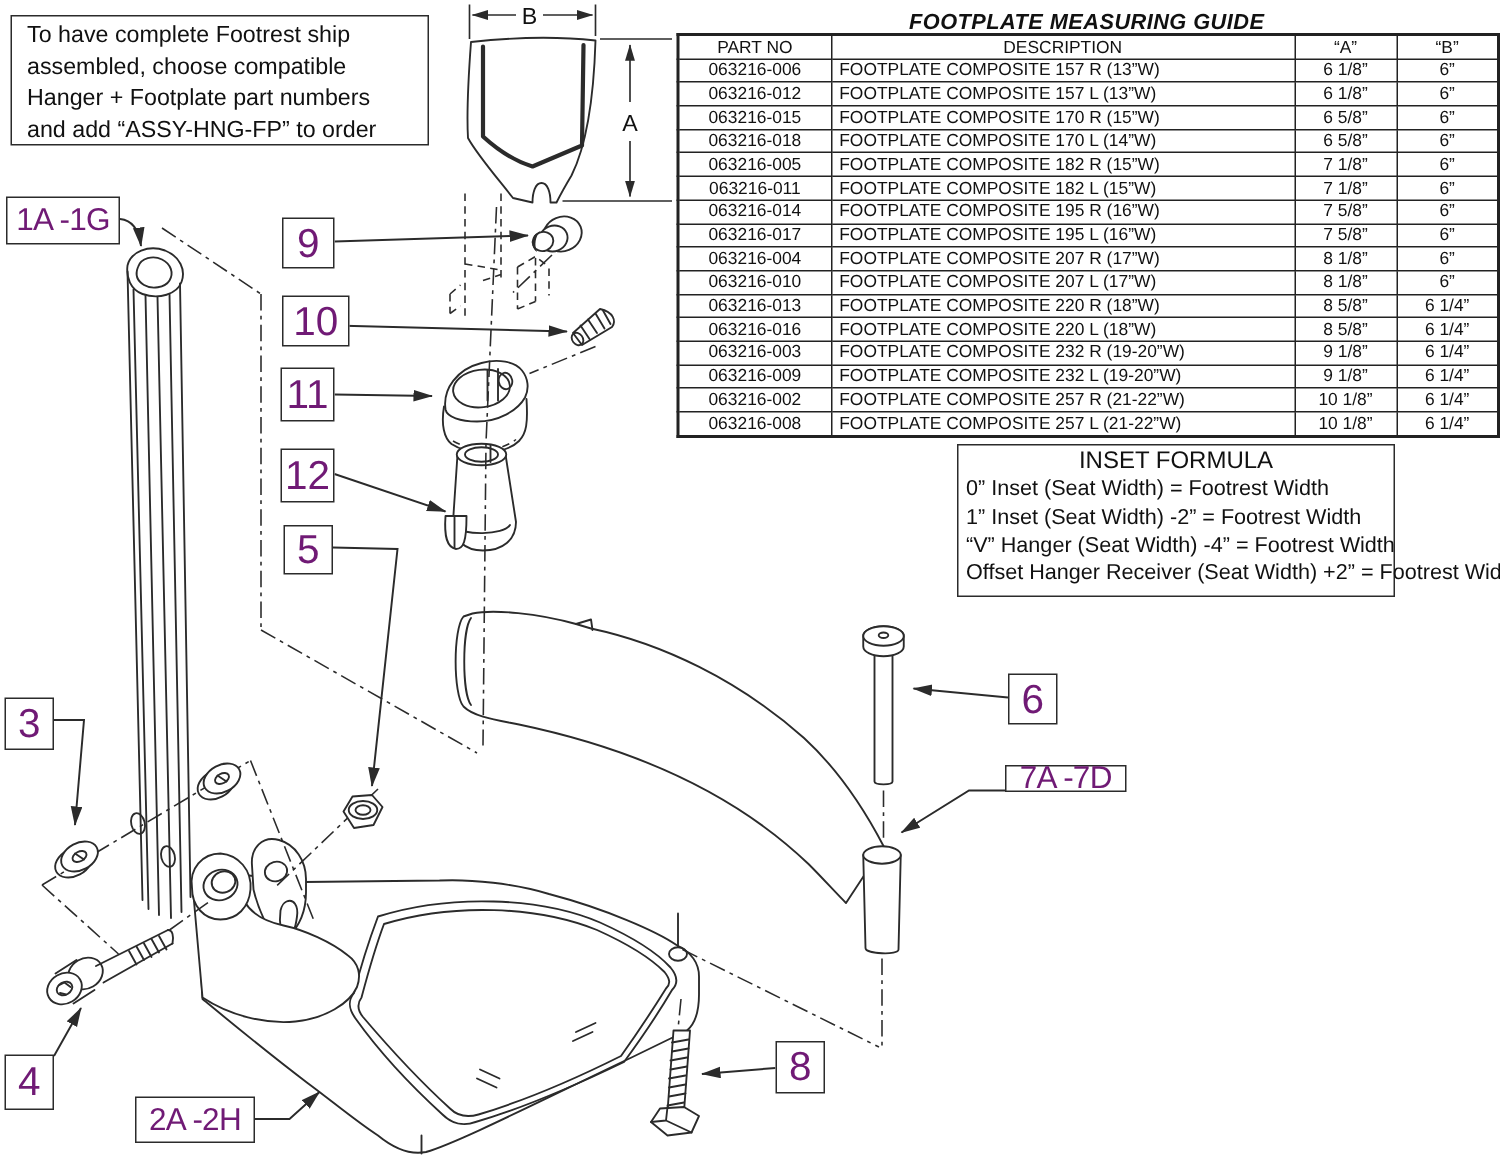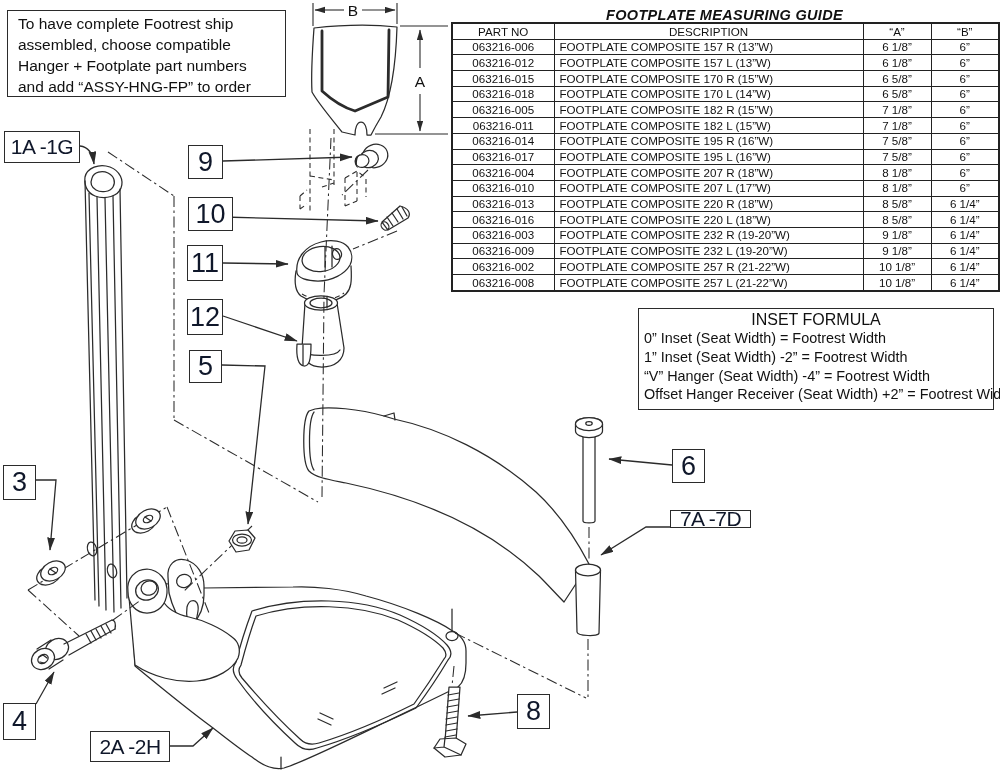--- a/index.html
+++ b/index.html
@@ -22,26 +22,26 @@
   #guide-title{position:absolute;left:451px;top:7px;width:547px;text-align:center;
                font-size:14.5px;font-weight:bold;font-style:italic;letter-spacing:.3px}
   #parts-table-wrap{position:absolute;left:451px;top:22px}
   table{border-collapse:collapse;table-layout:fixed;border:2px solid #222;background:#fff}
   th,td{border:1.3px solid #222;font-size:11.6px;padding:0 5px;height:14.7px;
         line-height:1;white-space:nowrap;overflow:hidden}
   th{text-align:center;font-weight:normal;padding:0 2px}
   td.c0,td.c2,td.c3{text-align:center}
   td.c1{text-align:left}
 
-  #inset-box{left:638px;top:308px;width:356px;padding:2px 5px 5px 5px}
+  #inset-box{left:638px;top:296px;width:292px;padding:2px 5px 5px 5px}
   #inset-title{text-align:center;font-size:16px}
   .formula-line{font-size:14.4px;line-height:18.8px;white-space:nowrap}
 
   .callout{position:absolute;border:1.7px solid #2b2b2b;background:#fff;box-sizing:border-box;
-           display:flex;align-items:center;justify-content:center;font-size:27px;color:#0f172a}
+           display:flex;align-items:center;justify-content:center;font-size:27px;color:#701a75}
   .callout.wide{font-size:21px;letter-spacing:-0.5px}
 </style>
 </head>
 <body>
 
 <svg width="1000" height="771" viewBox="0 0 1000 771">
   <defs>
     <marker id="arr" markerWidth="10.5" markerHeight="7" refX="9.5" refY="3" orient="auto">
       <path d="M0,0 L10,3 L0,6 Z" fill="#2b2b2b"></path>
     </marker>
@@ -288,21 +288,21 @@
           <td class="c3">6”</td>
         </tr>
         <tr>
           <td class="c0">063216-017</td>
           <td class="c1">FOOTPLATE COMPOSITE 195 L (16”W)</td>
           <td class="c2">7 5/8”</td>
           <td class="c3">6”</td>
         </tr>
         <tr>
           <td class="c0">063216-004</td>
-          <td class="c1">FOOTPLATE COMPOSITE 207 R (18”W)</td>
+          <td class="c1">FOOTPLATE COMPOSITE 207 R (17”W)</td>
           <td class="c2">8 1/8”</td>
           <td class="c3">6”</td>
         </tr>
         <tr>
           <td class="c0">063216-010</td>
           <td class="c1">FOOTPLATE COMPOSITE 207 L (17”W)</td>
           <td class="c2">8 1/8”</td>
           <td class="c3">6”</td>
         </tr>
         <tr>

